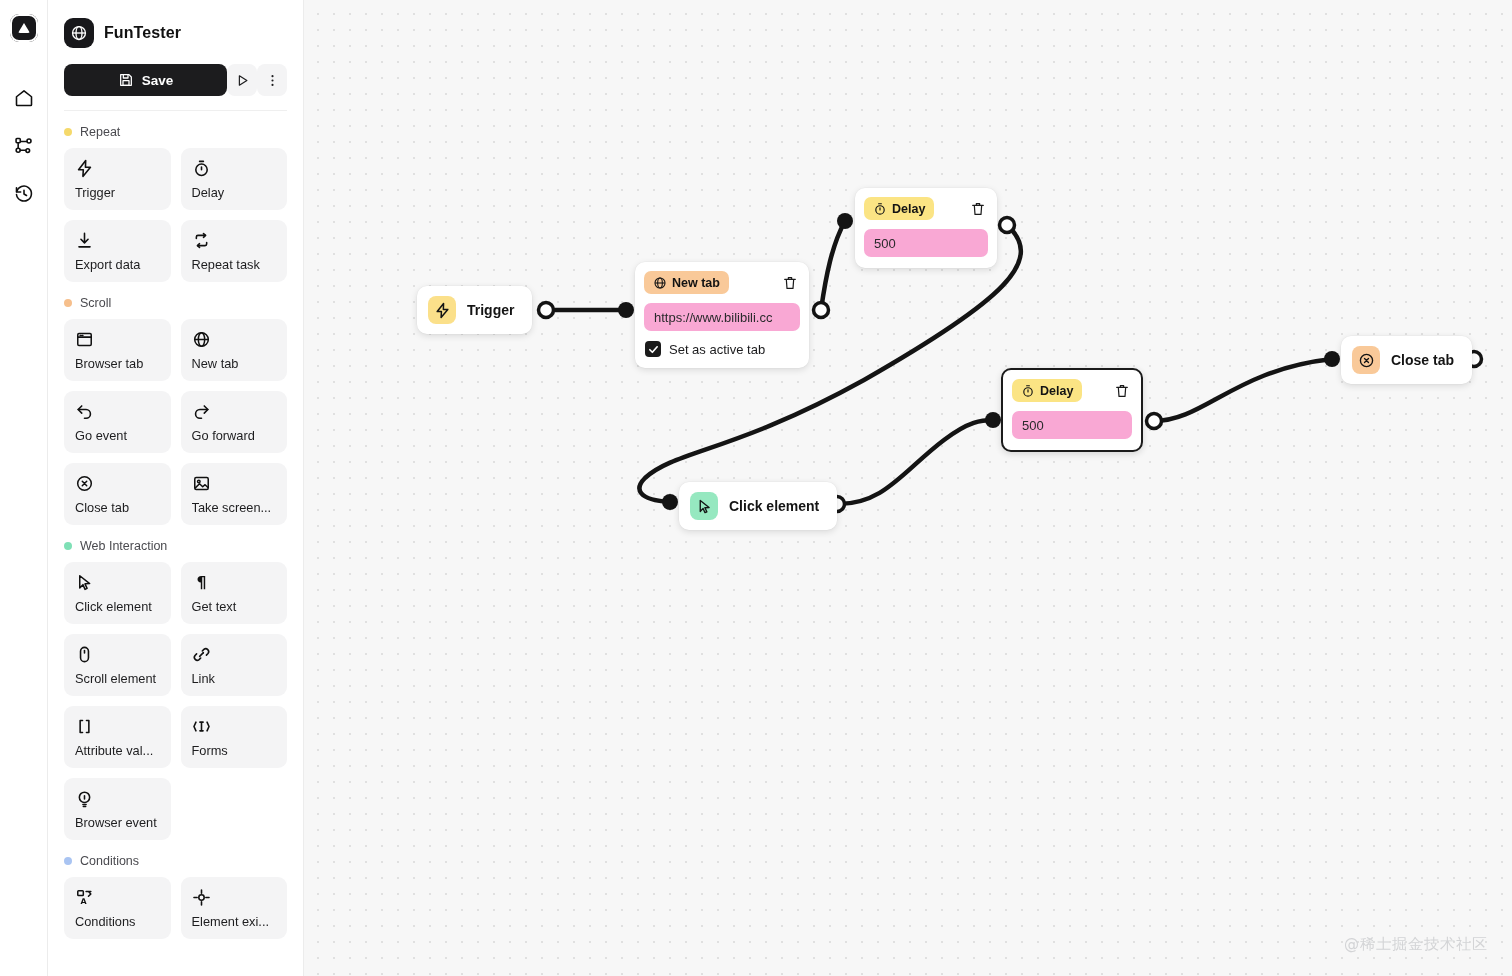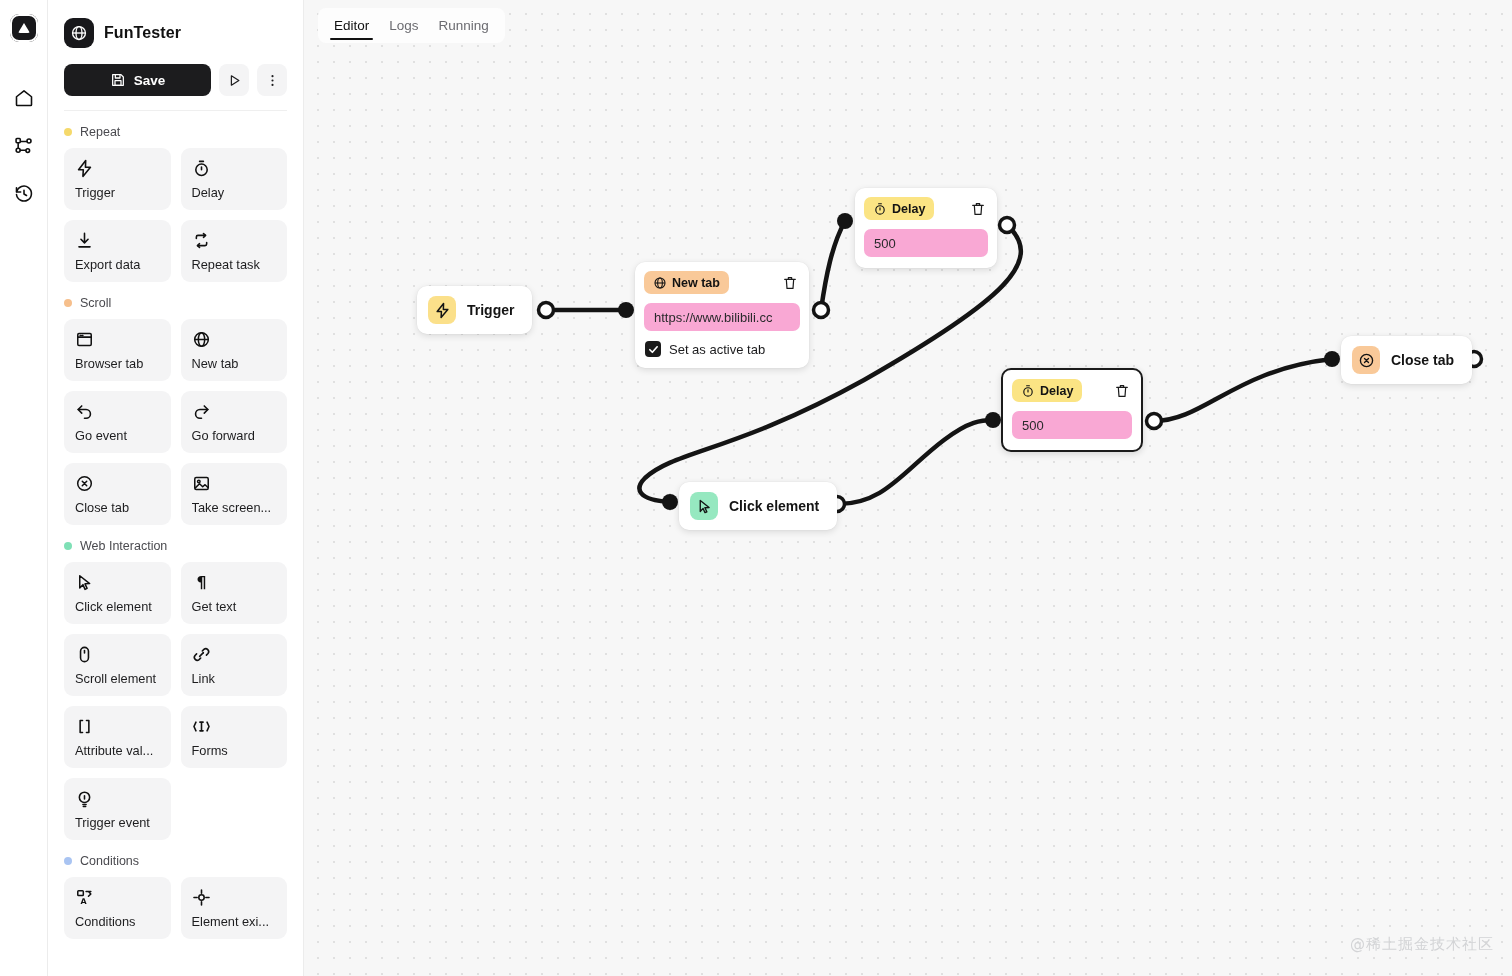--- a/index.html
+++ b/index.html
@@ -44,21 +44,21 @@
     overflow: hidden;
   }
   .sb-header { padding: 18px 16px 0 16px; }
   .brand { display: flex; align-items: center; gap: 10px; }
   .brand-logo {
     width: 30px; height: 30px; border-radius: 9px; background: #18181b;
     display: flex; align-items: center; justify-content: center; color: #fff;
   }
   .brand-name { font-size: 16px; font-weight: 700; color: #111; letter-spacing: .1px; }
 
-  .actions { display: flex; gap: 8px; margin-top: 16px; }
+  .actions { display: flex; margin-top: 16px; }
   .save-btn {
     flex: 1 1 auto; height: 32px; background: #1c1c1e; color: #fff;
     border: none; border-radius: 8px; font-size: 13.5px; font-weight: 600;
     display: flex; align-items: center; justify-content: center; gap: 8px;
     cursor: pointer; font-family: inherit;
   }
   .icon-btn {
     width: 30px; height: 32px; border-radius: 8px; background: #f4f4f5; border: none;
     display: flex; align-items: center; justify-content: center; cursor: pointer;
     color: #1c1c1e;
@@ -140,21 +140,21 @@
     font-size: 13px; color: #2a2a2c; overflow: hidden; white-space: nowrap;
   }
   .checkline { display: flex; align-items: center; gap: 8px; margin-top: 10px; padding-left: 1px; }
   .cbox {
     width: 16px; height: 16px; border-radius: 4px; background: #1b1b1b;
     display: flex; align-items: center; justify-content: center; flex: 0 0 16px; cursor: pointer;
   }
   .cblabel { font-size: 13px; color: #1b1b1d; white-space: nowrap; }
 
   .watermark {
-    position: absolute; right: 18px; bottom: 22px; z-index: 4;
+    position: absolute; right: 24px; bottom: 22px; z-index: 4;
     font-size: 15px; color: #d3d4d6; letter-spacing: 1px;
     font-family: "DejaVu Sans", sans-serif;
     user-select: none;
   }
 </style>
 </head>
 <body>
 
 <div id="app">
 
@@ -398,21 +398,21 @@
             <div class="bl">Forms</div>
           </div>
           <div class="block">
             <div class="bi">
               <svg width="19" height="19" viewBox="0 0 24 24" fill="none" stroke="#111" stroke-width="2" stroke-linecap="round" stroke-linejoin="round">
                 <circle cx="12" cy="10.5" r="6.5"></circle>
                 <path d="M12 8.5v4"></path>
                 <path d="M10 19.5h4M10.5 22h3"></path>
               </svg>
             </div>
-            <div class="bl">Trigger event</div>
+            <div class="bl">Browser event</div>
           </div>
         </div>
         <div class="group-title">
           <span class="dot" style="background: rgb(169, 196, 242);"></span>
           <span>Conditions</span>
         </div>
         <div class="grid">
           <div class="block">
             <div class="bi">
               <svg width="19" height="19" viewBox="0 0 24 24" fill="none" stroke="#111" stroke-width="1.9" stroke-linecap="round" stroke-linejoin="round">
@@ -431,25 +431,20 @@
               </svg>
             </div>
             <div class="bl">Element exi...</div>
           </div>
         </div>
       </div>
   </div>
 
   <div class="canvas">
 
-    <div class="tabs">
-      <div class="tab active">Editor</div>
-      <div class="tab">Logs</div>
-      <div class="tab">Running</div>
-    </div>
 
     <svg class="edges" width="1208" height="976" viewBox="0 0 1208 976">
       <g fill="none" stroke="#141414" stroke-width="4.5" stroke-linecap="round">
 
         <path d="M242 310 L322 310"></path>
 
         <path d="M517 310 C 522 275, 528 245, 541 221"></path>
 
         <path d="M703 225 C 742 260, 700 300, 560 380 C 430 452, 372 450, 341 478 C 330 489, 334 500, 366 502"></path>
 

